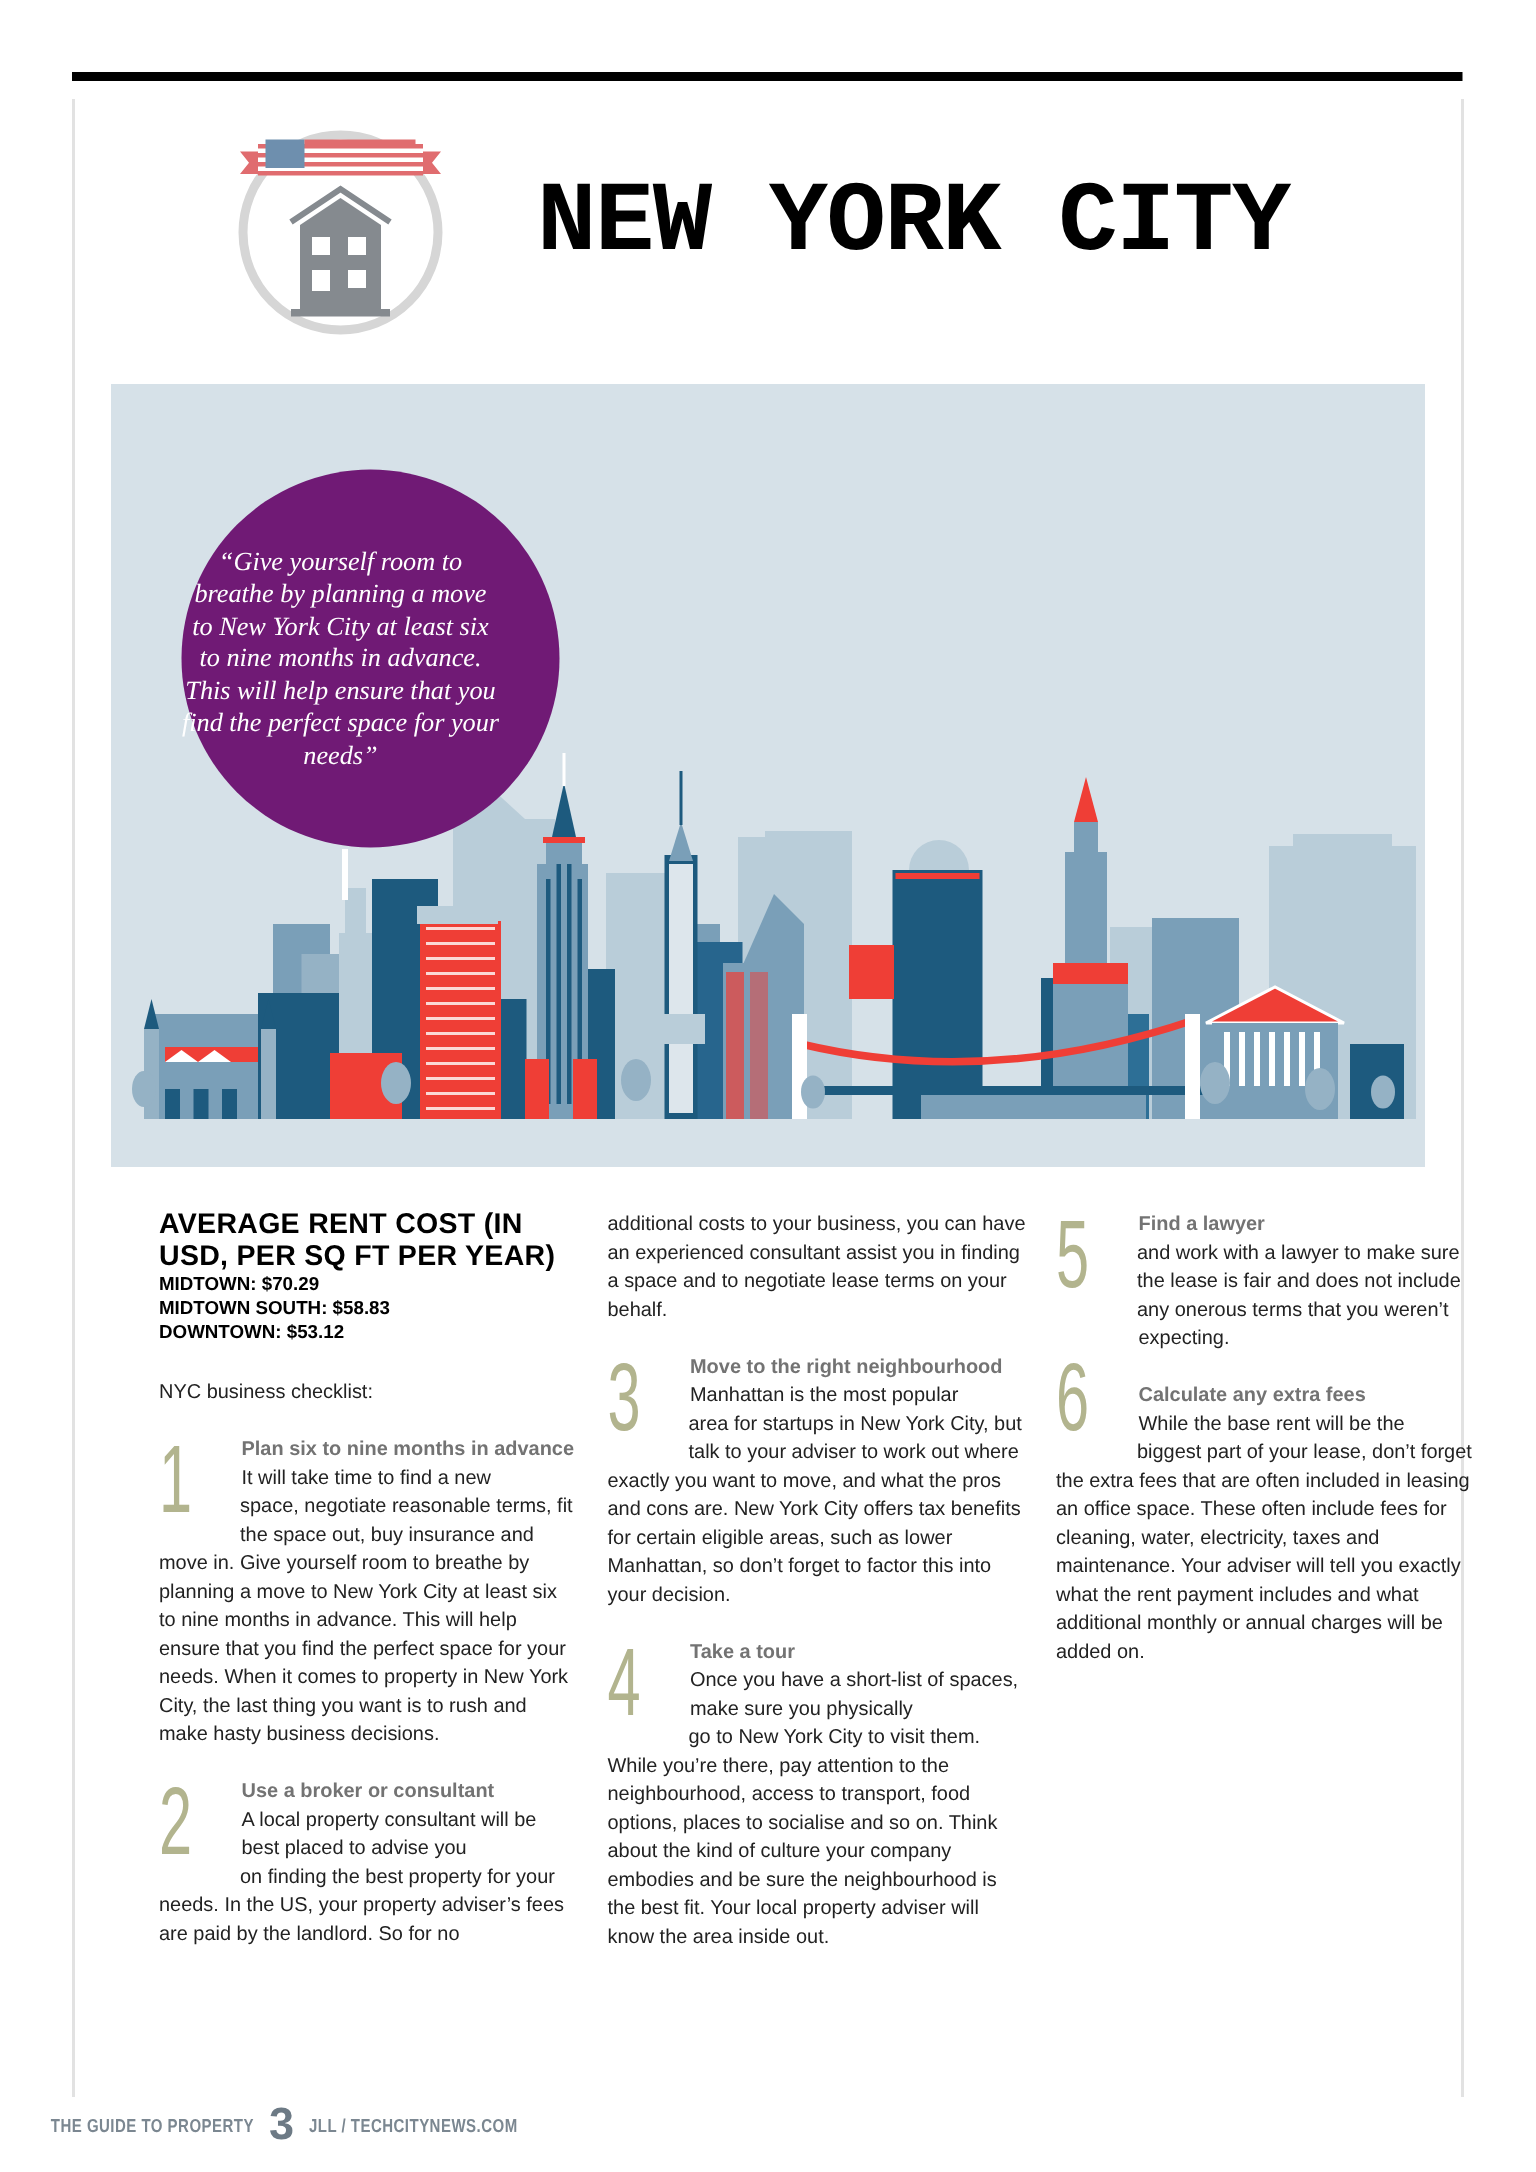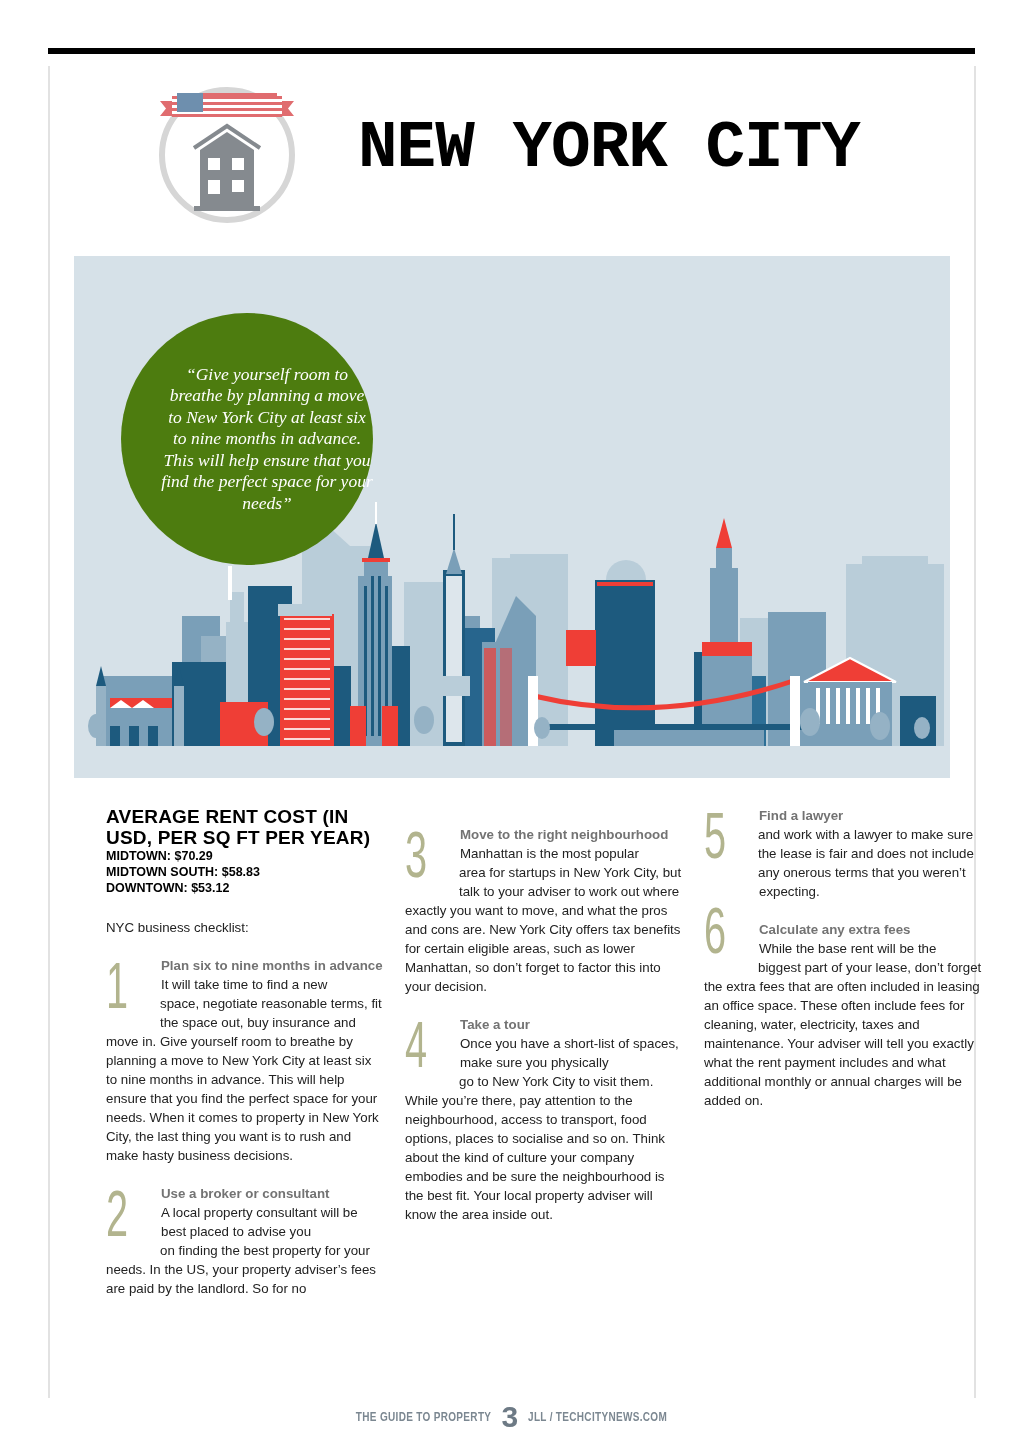--- a/index.html
+++ b/index.html
@@ -11,21 +11,21 @@
   .side-border.left { left: 48px; }
   .side-border.right { left: 974px; }
 
   
   .header-icon { position: absolute; left: 158px; top: 86px; width: 138px; height: 138px; }
   .page-title { position: absolute; left: 314px; top: 112px; font-family: Liberation Mono, monospace; font-weight: 700; font-size: 66px; letter-spacing: -1px; color: #000; line-height: 74px; margin-left: 44px; }
 
   
   .illustration { position: absolute; left: 74px; top: 256px; width: 876px; height: 522px; background: #d6e1e8; overflow: hidden; }
   .illustration svg.skyline { position: absolute; left: 0; top: 0; }
-  .quote-circle { position: absolute; left: 47px; top: 57px; width: 252px; height: 252px; border-radius: 50%; background: #4d7c0f; display: flex; align-items: center; justify-content: flex-end; }
+  .quote-circle { position: absolute; left: 47px; top: 57px; width: 252px; height: 252px; border-radius: 50%; background: #701a75; display: flex; align-items: center; justify-content: flex-start; }
   .quote-text { font-family: "Liberation Serif", "DejaVu Serif", serif; font-style: italic; color: #fff; font-size: 17.5px; line-height: 21.5px; text-align: center; width: 212px; }
 
   
   .col { position: absolute; top: 806px; width: 280px; font-size: 13.3px; line-height: 19px; color: #222; margin-left: 32px; }
   .col1 { left: 74px; }
   .col2 { left: 373px; }
   .col3 { left: 672px; }
 
   .rent-title { font-weight: 700; font-size: 19px; line-height: 21px; color: #000; letter-spacing: 0.2px; }
   .rent-line { font-weight: 700; font-size: 12.5px; line-height: 16px; color: #000; }
@@ -34,21 +34,21 @@
   .step { position: relative; }
   .step .num { float: left; width: 46px; height: 56px; margin-right: 8px; margin-top: 2px; font-family: "Liberation Sans", sans-serif; font-weight: 400; font-size: 64px; line-height: 56px; color: #b2b48e; transform: scaleX(0.62); transform-origin: left top; letter-spacing: -2px; }
   .step .s-title { font-weight: 700; color: #737373; display: block; padding-left: 55px; }
   .step .s-body { }
   .step .s-first { display: block; padding-left: 55px; }
 
   .p { }
   .gap { height: 19px; }
 
   
-  .footer { position: absolute; left: 0; top: 1402px; width: 1024px; display: flex; justify-content: center; align-items: center; gap: 10px; color: #7b8791; font-family: "DejaVu Sans Mono", "Liberation Mono", monospace; }
+  .footer { position: absolute; left: 0; top: 1402px; width: 1024px; display: flex; align-items: center; gap: 10px; color: #7b8791; font-family: "DejaVu Sans Mono", "Liberation Mono", monospace; }
   .footer .f-left, .footer .f-right { font-family: "Liberation Sans", sans-serif; font-weight: 700; font-size: 12.5px; transform: scaleX(0.8); letter-spacing: 0.4px; }
   .footer .f-left { transform-origin: right center; }
   .footer .f-right { transform-origin: left center; }
   .footer .f-num { font-family: "Liberation Sans", sans-serif; font-weight: 700; font-size: 30px; color: #6d7a85; line-height: 30px; }
 </style>
 </head>
 <body>
 
 <div class="top-rule"></div>
 <div class="side-border left"></div>
@@ -231,20 +231,21 @@
 
   <div class="step">
     <span class="num">2</span>
     <span class="s-title">Use a broker or consultant</span>
     <span class="s-first">A local property consultant will be best placed to advise you</span>
     <span class="s-body">on finding the best property for your needs. In the US, your property adviser’s fees are paid by the landlord. So for no</span>
   </div>
 </div>
 
 <div class="col col2">
+  <p class="p">additional costs to your business, you can have an experienced consultant assist you in finding a space and to negotiate lease terms on your behalf.</p>
   <div class="gap"></div>
 
   <div class="step">
     <span class="num">3</span>
     <span class="s-title">Move to the right neighbourhood</span>
     <span class="s-first">Manhattan is the most popular</span>
     <span class="s-body">area for startups in New York City, but talk to your adviser to work out where exactly you want to move, and what the pros and cons are. New York City offers tax benefits for certain eligible areas, such as lower Manhattan, so don’t forget to factor this into your decision.</span>
   </div>
   <div class="gap"></div>
 

